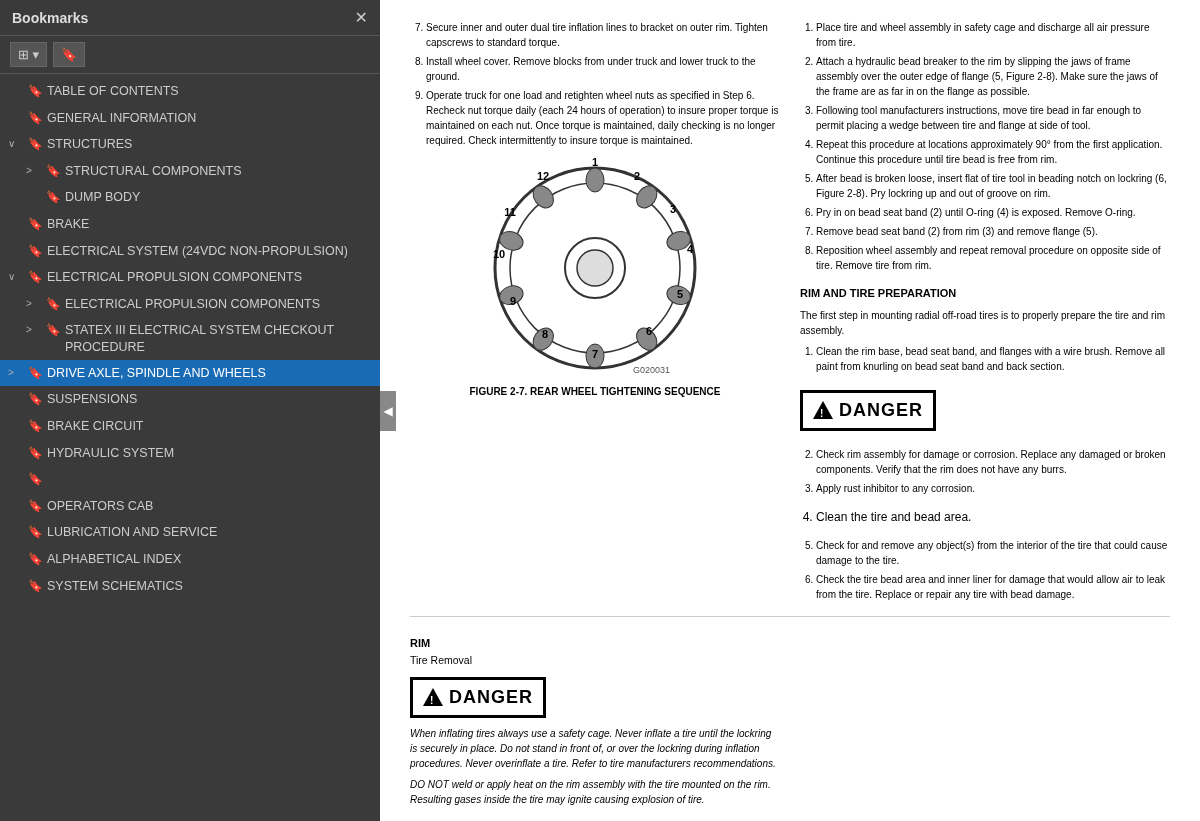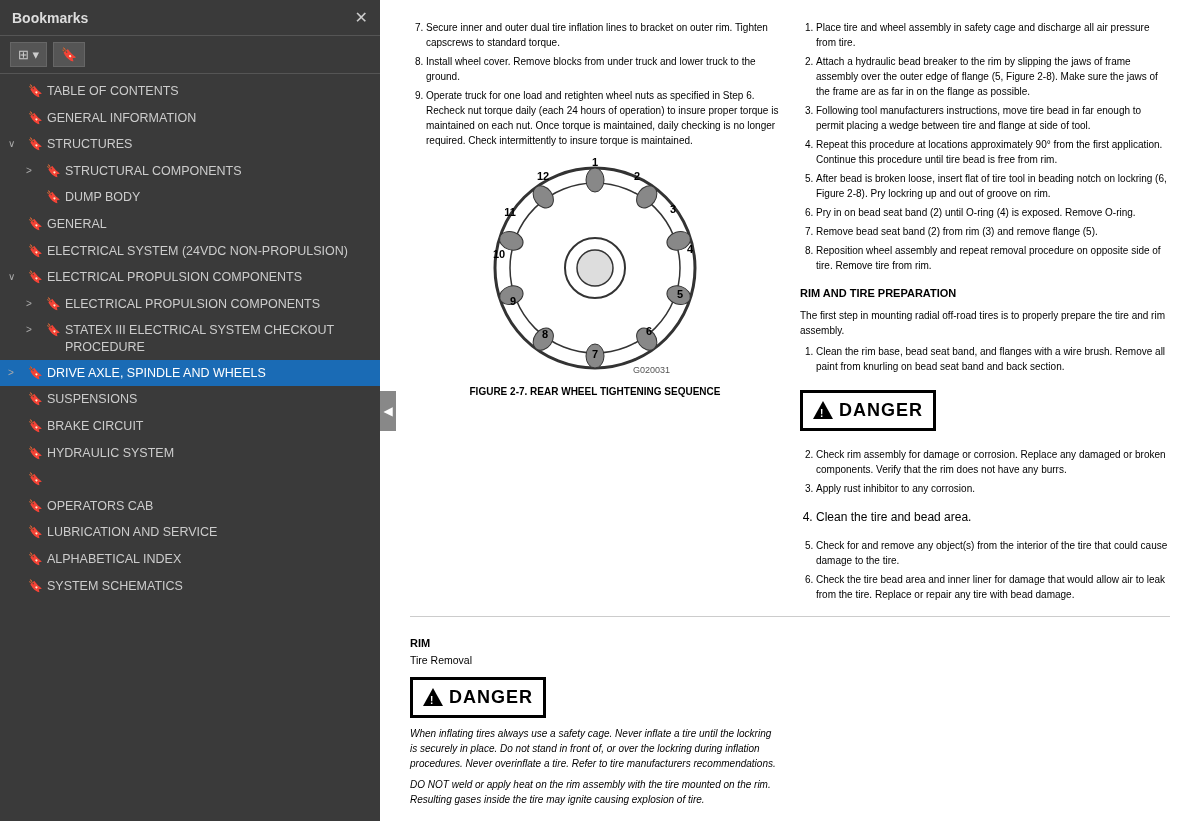--- a/index.html
+++ b/index.html
@@ -235,21 +235,21 @@
         <span class="item-label">STRUCTURAL COMPONENTS</span>
       </div>
       <div class="sidebar-item" style="padding-left: 26px;">
         <span class="expand-btn"></span>
         <span class="bookmark-icon">🔖</span>
         <span class="item-label">DUMP BODY</span>
       </div>
       <div class="sidebar-item" style="padding-left: 8px;">
         <span class="expand-btn"></span>
         <span class="bookmark-icon">🔖</span>
-        <span class="item-label">GENERAL</span>
+        <span class="item-label">BRAKE</span>
       </div>
       <div class="sidebar-item" style="padding-left: 8px;">
         <span class="expand-btn"></span>
         <span class="bookmark-icon">🔖</span>
         <span class="item-label">ELECTRICAL SYSTEM (24VDC NON-PROPULSION)</span>
       </div>
       <div class="sidebar-item" style="padding-left: 8px;">
         <span class="expand-btn" style="font-size: 10px;">∨</span>
         <span class="bookmark-icon">🔖</span>
         <span class="item-label">ELECTRICAL PROPULSION COMPONENTS</span>

